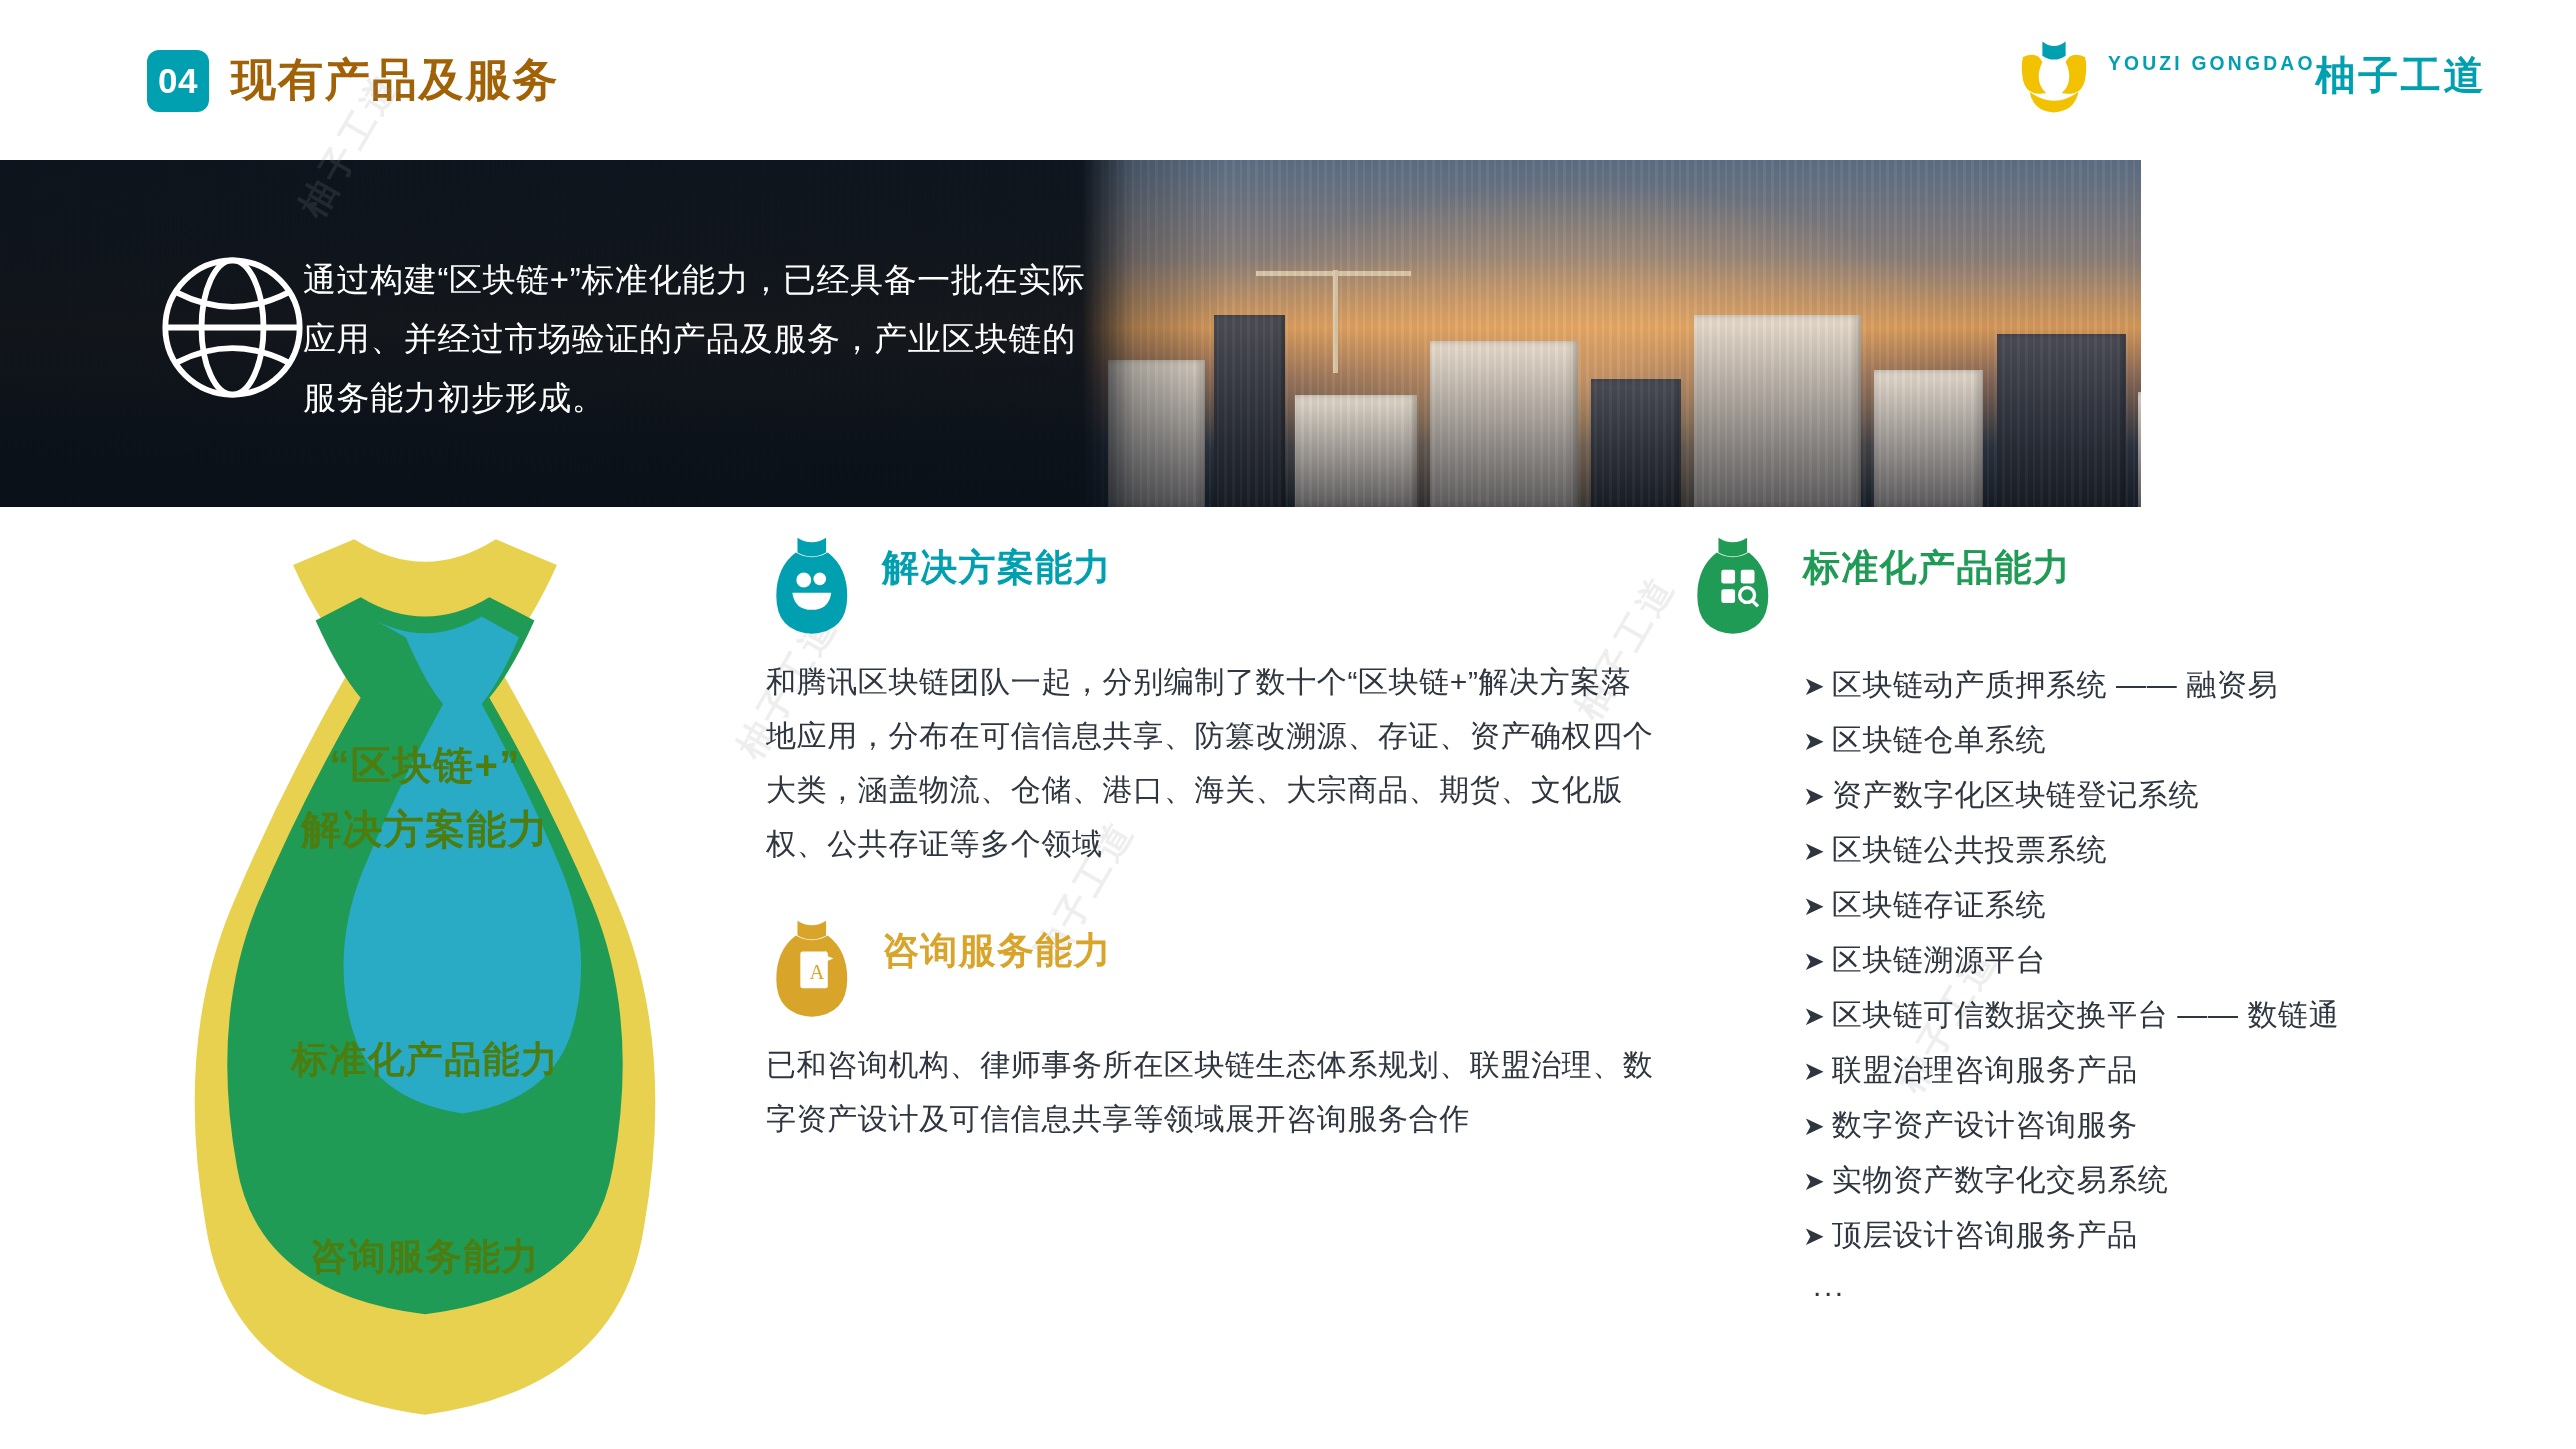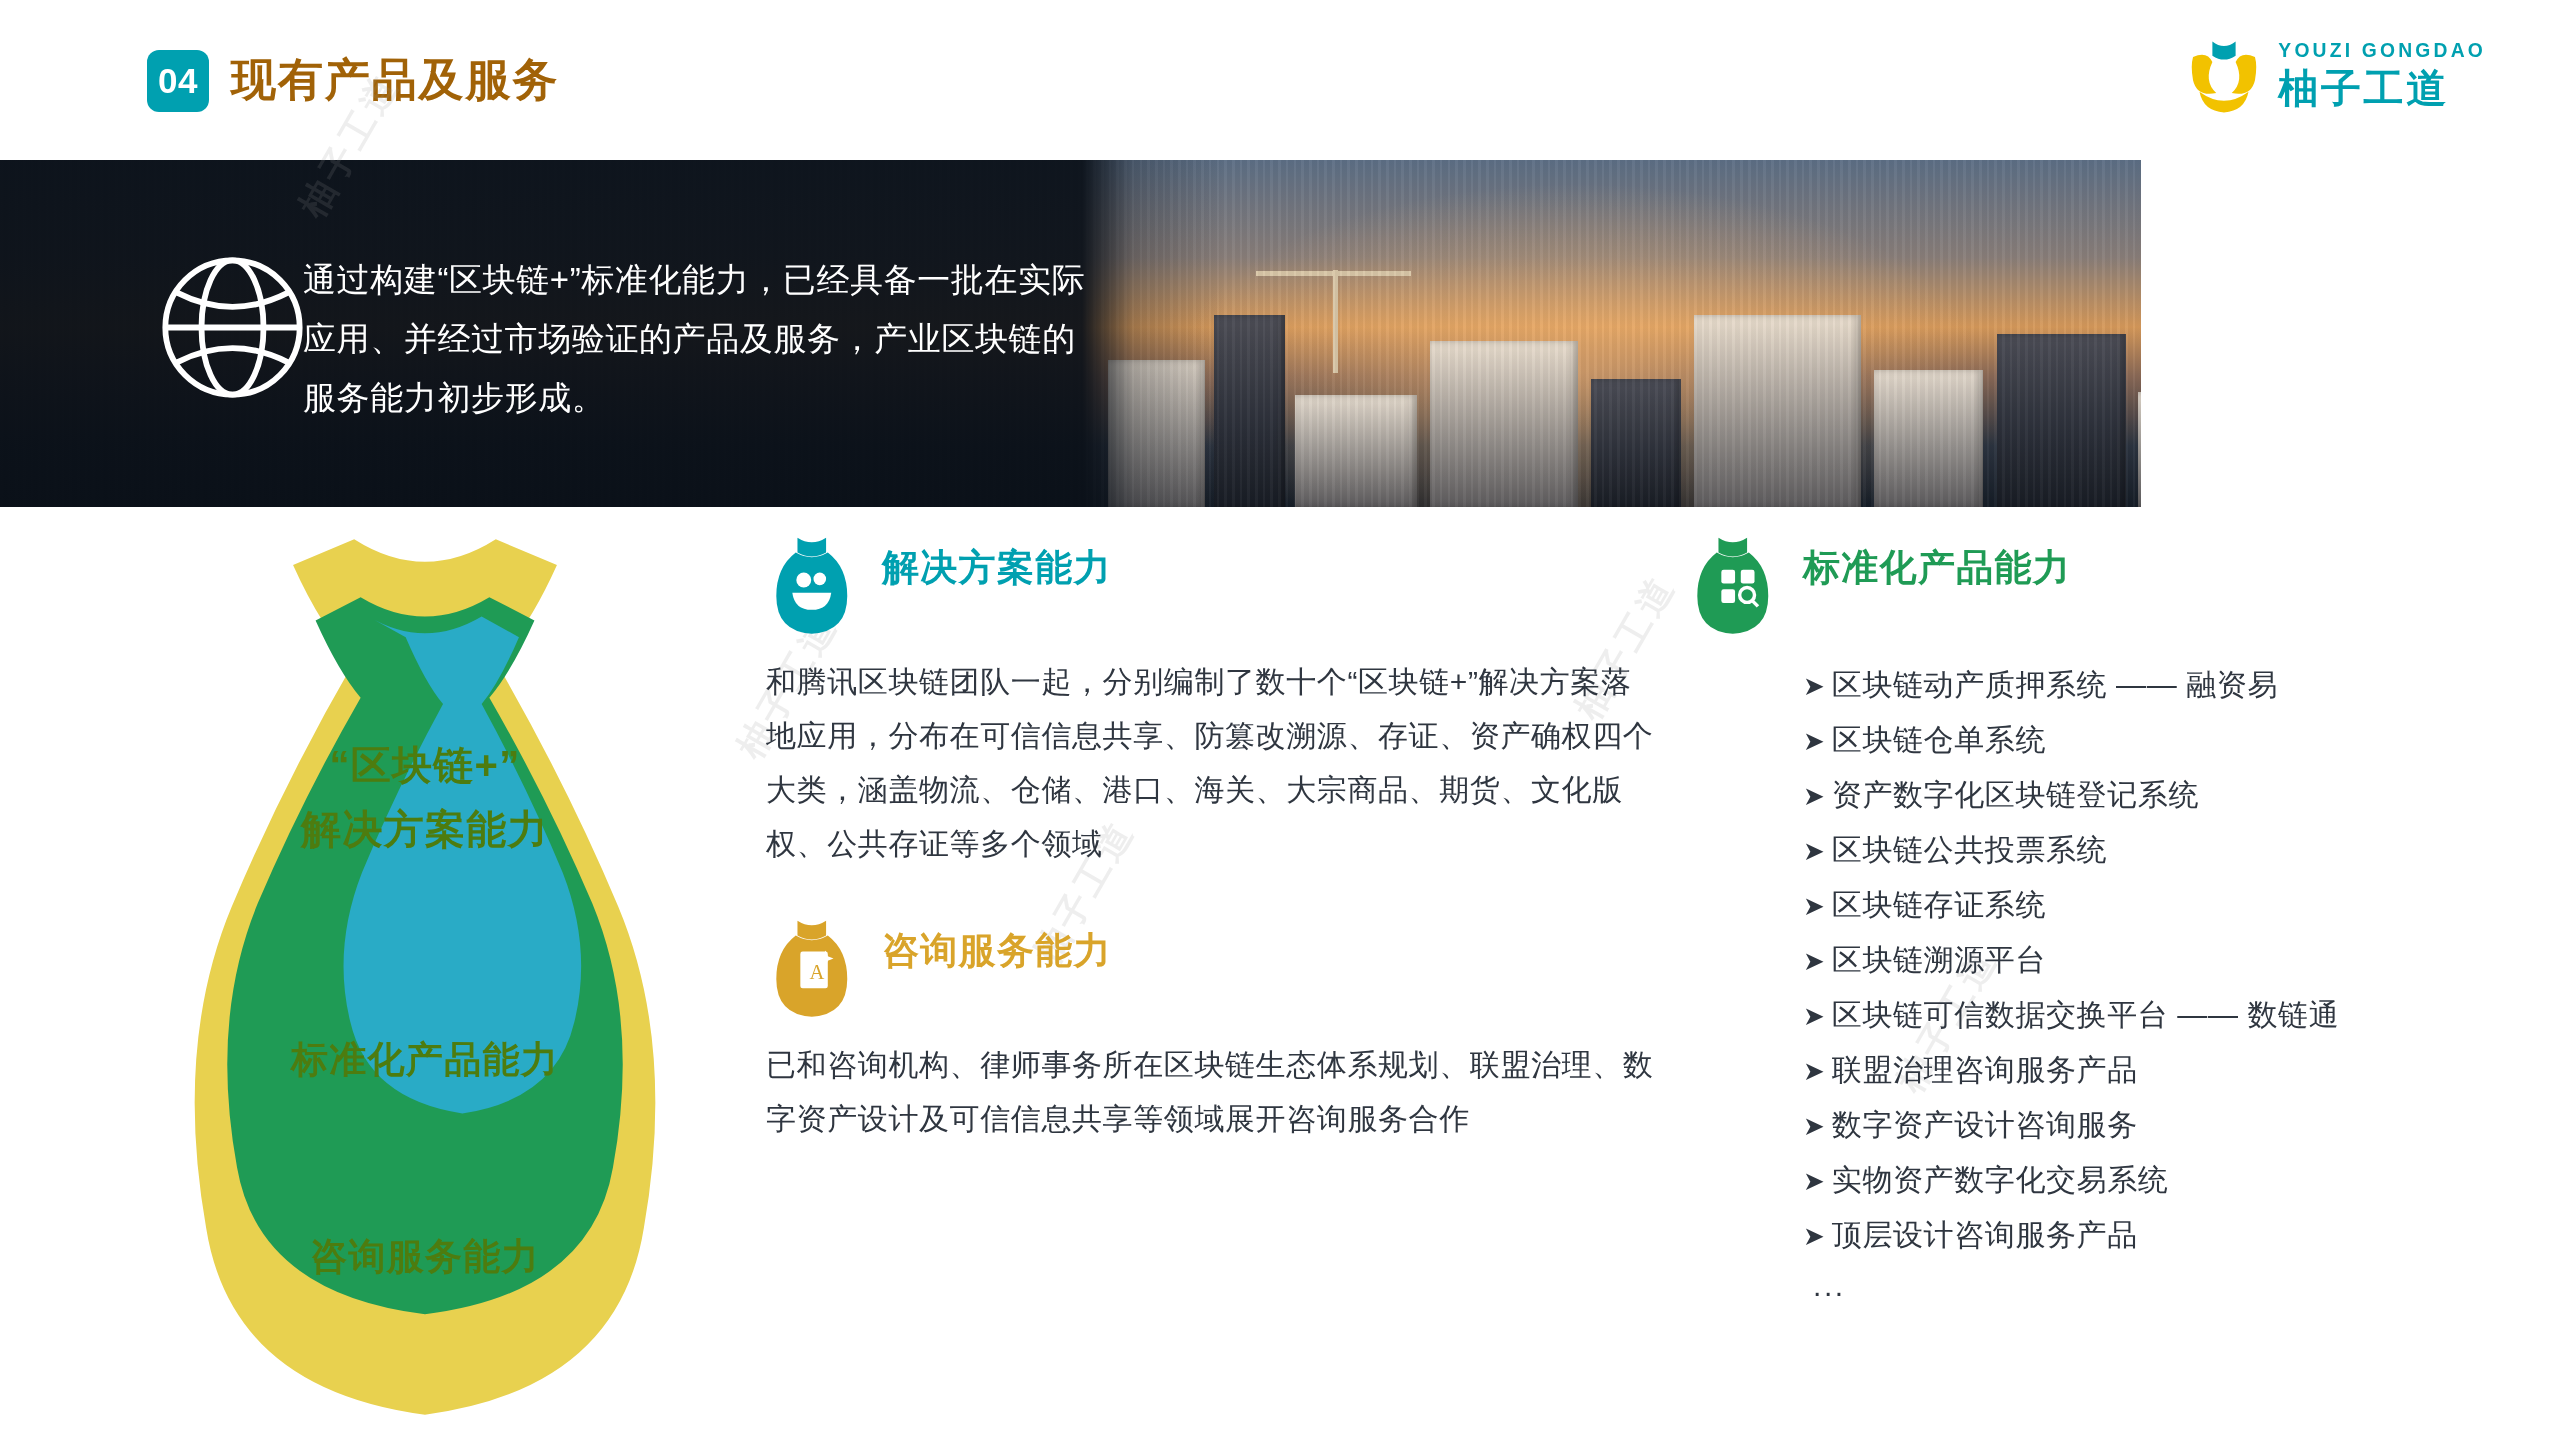--- a/index.html
+++ b/index.html
@@ -52,21 +52,21 @@
     display: flex;
     align-items: center;
   }
   .logo-mark {
     width: 80px; height: 80px;
     position: relative;
     margin-right: 14px;
   }
   .logo-text {
     display: flex;
-    flex-direction: column;
+    flex-direction: row;
     justify-content: center;
   }
   .logo-text .en {
     font-size: 19.3px;
     color: #00a0b0;
     letter-spacing: 3.2px;
     font-weight: bold;
     margin-bottom: 3.9px;
   }
   .logo-text .cn {

